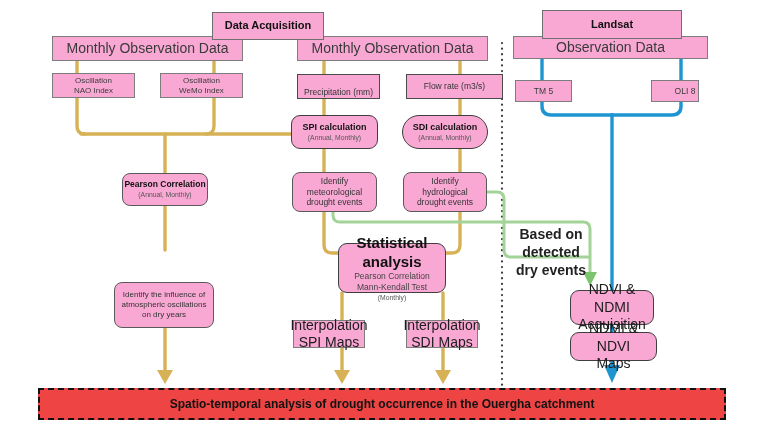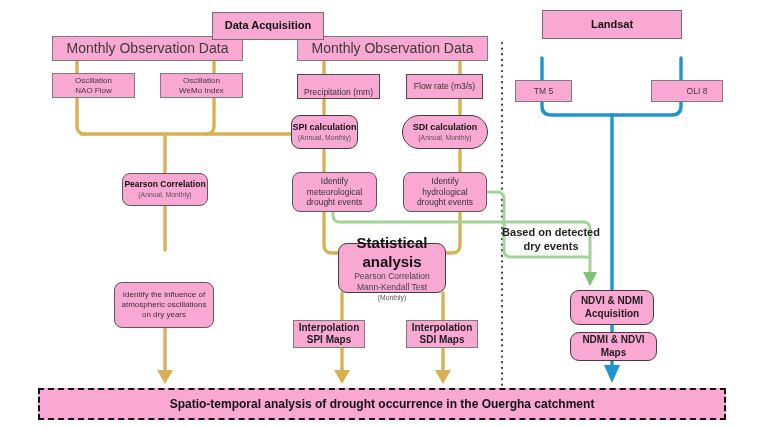--- a/index.html
+++ b/index.html
@@ -22,27 +22,27 @@
     text-align:center;line-height:1.25;
   }
   .rect{border:1px solid #7d7d7d;font-size:8.5px;color:#3a3a3a;}
   .rect.dark{border:1.2px solid #4a4a4a;color:#333;}
   .obs{font-size:14px;}
   .header{border:1px solid #6f6f6f;font-weight:bold;font-size:11px;color:#111;z-index:3;}
   .round{border:1.4px solid #5a5a5a;border-radius:8px;font-size:8.5px;color:#333;}
   .round.dark{border:1.6px solid #3f3f3f;border-radius:9px;}
   .btitle{font-weight:bold;font-size:9px;color:#111;}
   .bsub{font-size:6.8px;color:#555;margin-top:1px;}
-  .bold2{font-weight:bold;font-size:10px;color:#1c1c1c;text-align:center;}
+  .bold2{font-weight:normal;font-size:14px;color:#1c1c1c;text-align:center;}
   .statline{font-size:8.5px;color:#444;}
   .note{
-    position:absolute;z-index:2;text-align:center;font-weight:bold;font-size:11px;color:#222;line-height:1.3;
+    position:absolute;z-index:2;text-align:center;font-weight:bold;font-size:14px;color:#222;line-height:1.3;
   }
   #banner{
-    position:absolute;left:38px;top:388px;width:688px;height:32px;z-index:2;background:#f9a8d4;
+    position:absolute;left:38px;top:388px;width:688px;height:32px;z-index:2;background:#ef4444;
     border:2.5px dashed #111;box-sizing:border-box;
     display:flex;align-items:center;justify-content:center;
     font-weight:bold;font-size:12px;color:#111;
   }
 </style>
 </head>
 <body>
 
 <div id="canvas">
 
@@ -84,43 +84,46 @@
   <div class="box header" style="left:542px;top:10px;width:140px;height:29px;">
     <span>Landsat</span>
   </div>
 
   <div class="box rect obs" style="left:52px;top:36px;width:191px;height:25px;">
     <span>Monthly Observation Data</span>
   </div>
   <div class="box rect obs" style="left:297px;top:36px;width:191px;height:25px;">
     <span>Monthly Observation Data</span>
   </div>
+  <div class="box rect obs" style="left:513px;top:36px;width:195px;height:23px;">
+    <span>Observation Data</span>
+  </div>
 
   <div class="box rect" style="left:52px;top:73px;width:83px;height:25px;font-size:8px;">
     <span>Oscillation</span>
-    <span>NAO Flow</span>
+    <span>NAO Index</span>
   </div>
   <div class="box rect" style="left:160px;top:73px;width:83px;height:25px;font-size:8px;">
     <span>Oscillation</span>
     <span>WeMo Index</span>
   </div>
   <div class="box rect dark" style="left:297px;top:74px;width:83px;height:25px;justify-content:flex-end;">
     <span>Precipitation (mm)</span>
   </div>
-  <div class="box rect dark" style="left:406px;top:74px;width:77px;height:25px;">
+  <div class="box rect dark" style="left:406px;top:74px;width:97px;height:25px;">
     <span>Flow rate (m3/s)</span>
   </div>
   <div class="box rect" style="left:515px;top:80px;width:57px;height:22px;">
     <span>TM 5</span>
   </div>
-  <div class="box rect" style="left:651px;top:80px;width:72px;height:22px;padding-left:20px;">
+  <div class="box rect" style="left:651px;top:80px;width:48px;height:22px;padding-left:20px;">
     <span>OLI 8</span>
   </div>
 
-  <div class="box round dark" style="left:291px;top:115px;width:67px;height:34px;">
+  <div class="box round dark" style="left:291px;top:115px;width:87px;height:34px;">
     <span class="btitle">SPI calculation</span>
     <span class="bsub">(Annual, Monthly)</span>
   </div>
   <div class="box round dark" style="left:402px;top:115px;width:86px;height:34px;border-radius:17px;">
     <span class="btitle">SDI calculation</span>
     <span class="bsub">(Annual, Monthly)</span>
   </div>
   <div class="box round" style="left:122px;top:173px;width:86px;height:33px;">
     <span class="btitle" style="font-size:8.5px;">Pearson Correlation</span>
     <span class="bsub">(Annual, Monthly)</span>

